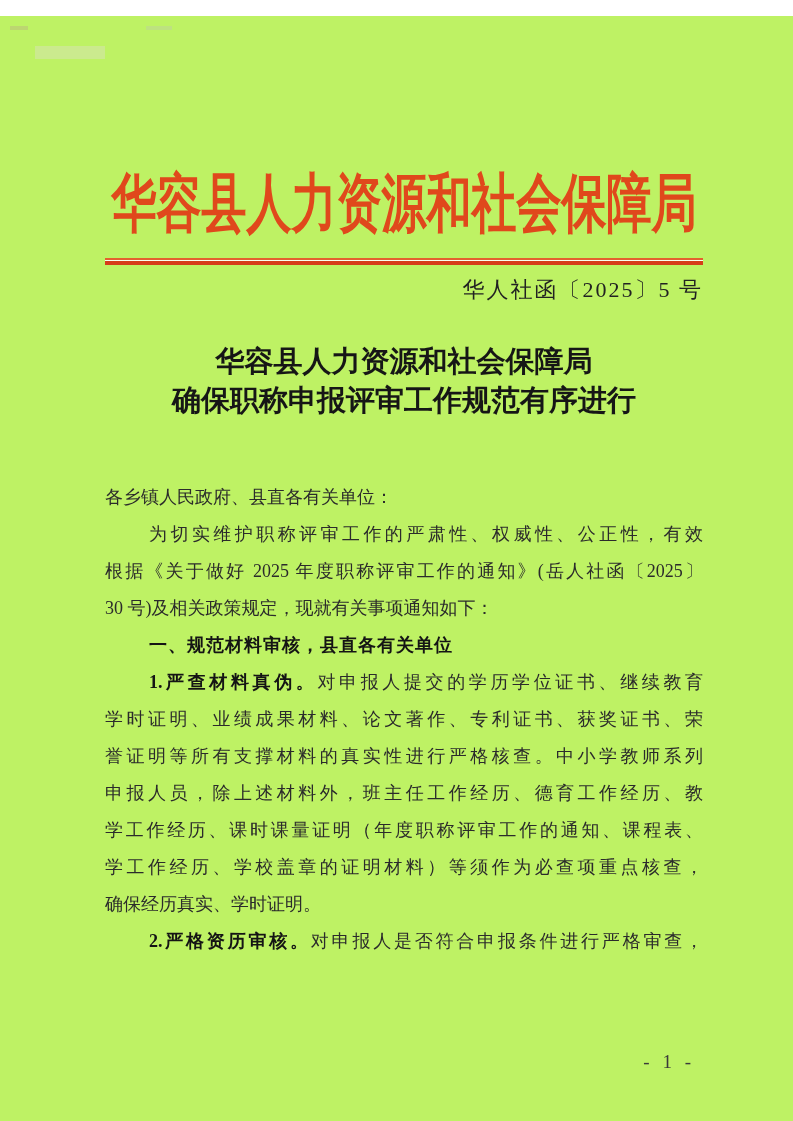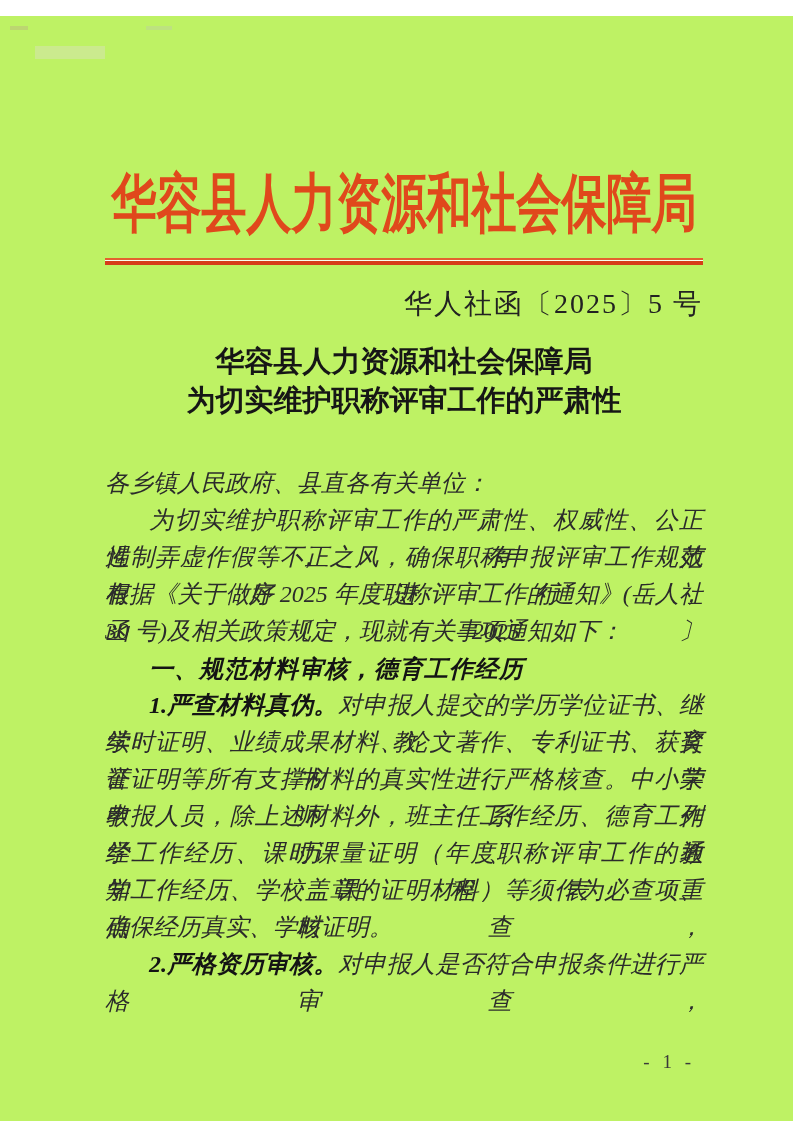--- a/index.html
+++ b/index.html
@@ -32,39 +32,38 @@
   .red-rule {
     top: 242px; height: 7px;
     background: linear-gradient(
       to bottom,
       #e4602f 0px, #e4602f 2px,
       rgba(255,255,255,0.9) 2px, rgba(255,255,255,0.9) 3px,
       #d63c1a 3px, #d63c1a 7px
     );
   }
   .doc-number {
-    top: 271px; height: 34px; line-height: 34px;
+    top: 257px; height: 34px; line-height: 34px;
     text-align: right;
-    font-size: 28px; letter-spacing: 2px;
+    font-size: 22px; letter-spacing: 2px;
     color: #222222;
   }
   .doc-title {
     top: 326px;
     text-align: center;
     font-size: 29px; font-weight: 700;
     line-height: 39px;
     color: #161616;
     white-space: nowrap;
   }
   .doc-body {
-    top: 449px;
-    font-size: 24px;
+    top: 463px;
+    font-size: 18px;
     line-height: 37px;
     color: #2b2b2b;
-    font-style: italic;
   }
   .doc-body .line { height: 37px; overflow: visible; }
   .doc-body .ind  { text-indent: 44px; }
   .doc-body .just { text-align: justify; text-align-last: justify; text-justify: inter-character; }
   .doc-body .b    { font-weight: 700; color: #141414; }
   .doc-body .hei  {
     font-family: "Liberation Sans", "DejaVu Sans", sans-serif;
     letter-spacing: 1px;
     color: #101010;
   }
@@ -87,30 +86,29 @@
   <div class="artifact a3"></div>
 
   <div class="col org-name">华容县人力资源和社会保障局</div>
 
   <div class="col red-rule"></div>
 
   <div class="col doc-number">华人社函〔2025〕5 号</div>
 
   <div class="col doc-title">
     <div>华容县人力资源和社会保障局</div>
-    <div>为切实维护职称评审工作的严肃性</div>
+    <div>确保职称申报评审工作规范有序进行</div>
   </div>
 
   <div class="col doc-body">
       <div class="line"><span>各乡镇人民政府、县直各有关单位：</span></div>
       <div class="line ind just"><span>为切实维护职称评审工作的严肃性、权威性、公正性，有效</span></div>
-      <div class="line just"><span>遏制弄虚作假等不正之风，确保职称申报评审工作规范有序进行，</span></div>
       <div class="line just"><span>根据《关于做好 2025 年度职称评审工作的通知》(岳人社函〔2025〕</span></div>
       <div class="line"><span>30 号)及相关政策规定，现就有关事项通知如下：</span></div>
-      <div class="line ind hei"><span class="b">一、规范材料审核，德育工作经历</span></div>
+      <div class="line ind hei"><span class="b">一、规范材料审核，县直各有关单位</span></div>
       <div class="line ind just"><span class="b">1.严查材料真伪。</span><span>对申报人提交的学历学位证书、继续教育</span></div>
       <div class="line just"><span>学时证明、业绩成果材料、论文著作、专利证书、获奖证书、荣</span></div>
       <div class="line just"><span>誉证明等所有支撑材料的真实性进行严格核查。中小学教师系列</span></div>
       <div class="line just"><span>申报人员，除上述材料外，班主任工作经历、德育工作经历、教</span></div>
       <div class="line just"><span>学工作经历、课时课量证明（年度职称评审工作的通知、课程表、</span></div>
       <div class="line just"><span>学工作经历、学校盖章的证明材料）等须作为必查项重点核查，</span></div>
       <div class="line"><span>确保经历真实、学时证明。</span></div>
       <div class="line ind just"><span class="b">2.严格资历审核。</span><span>对申报人是否符合申报条件进行严格审查，</span></div>
     </div>
 

